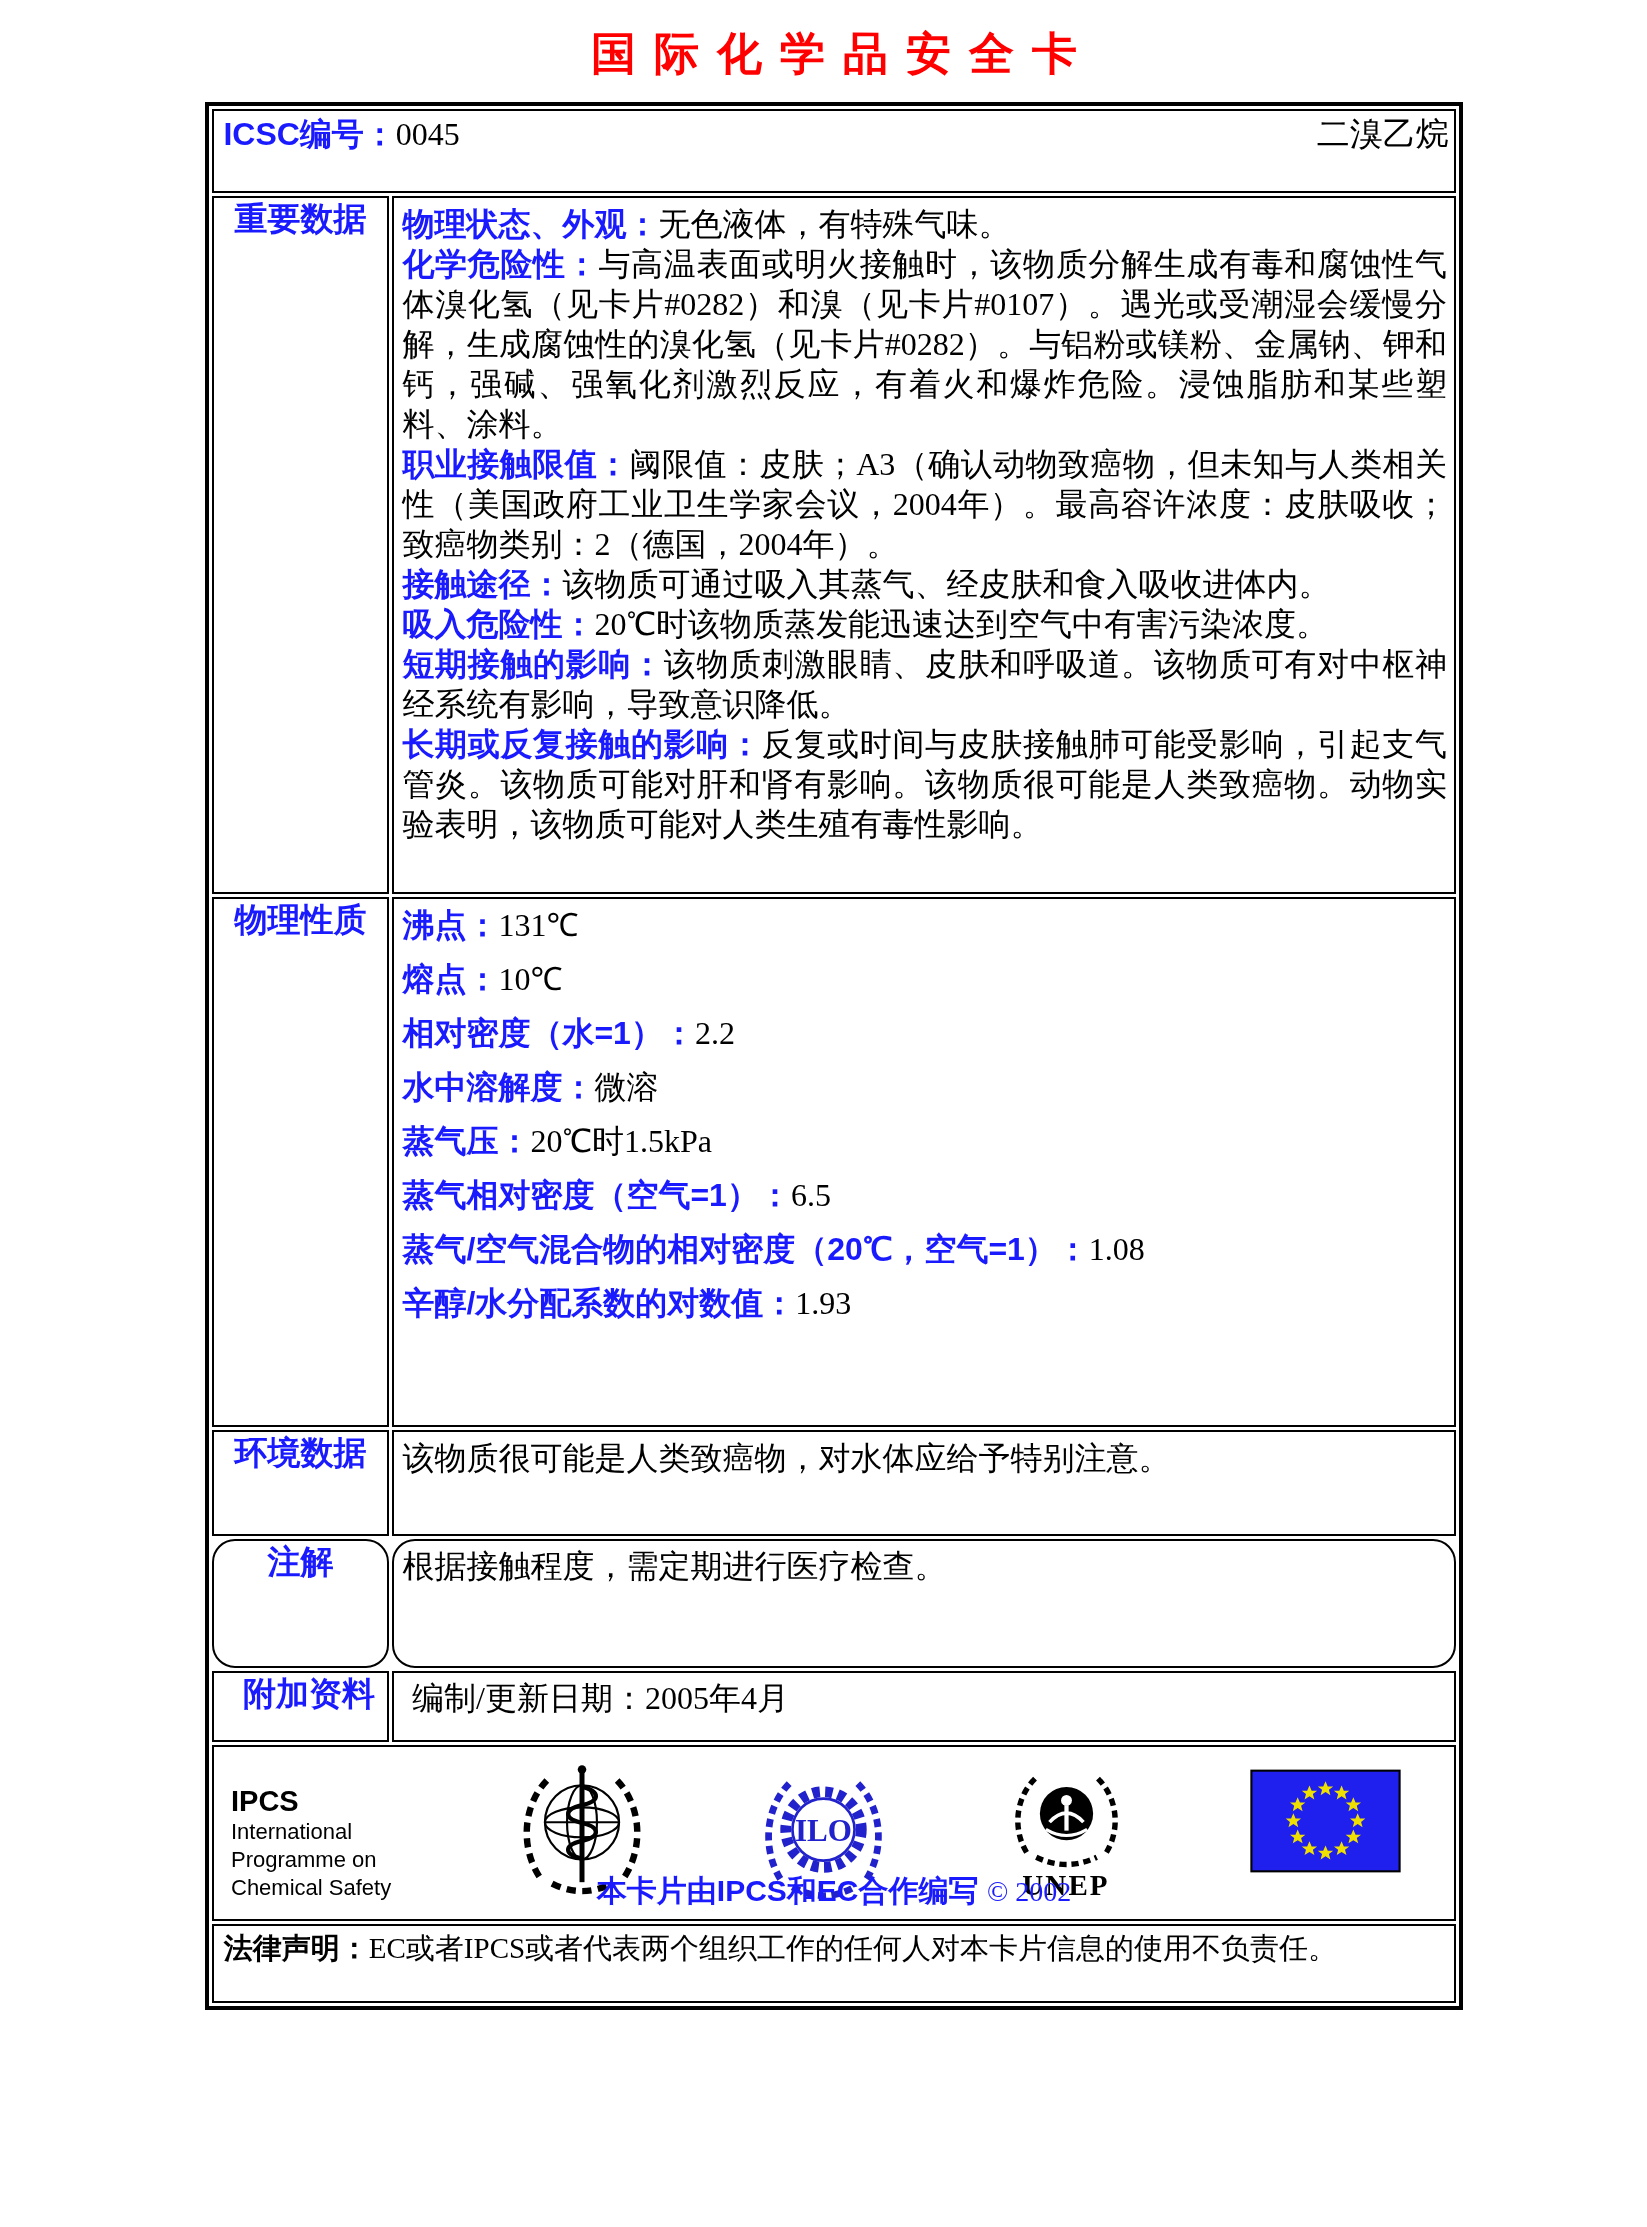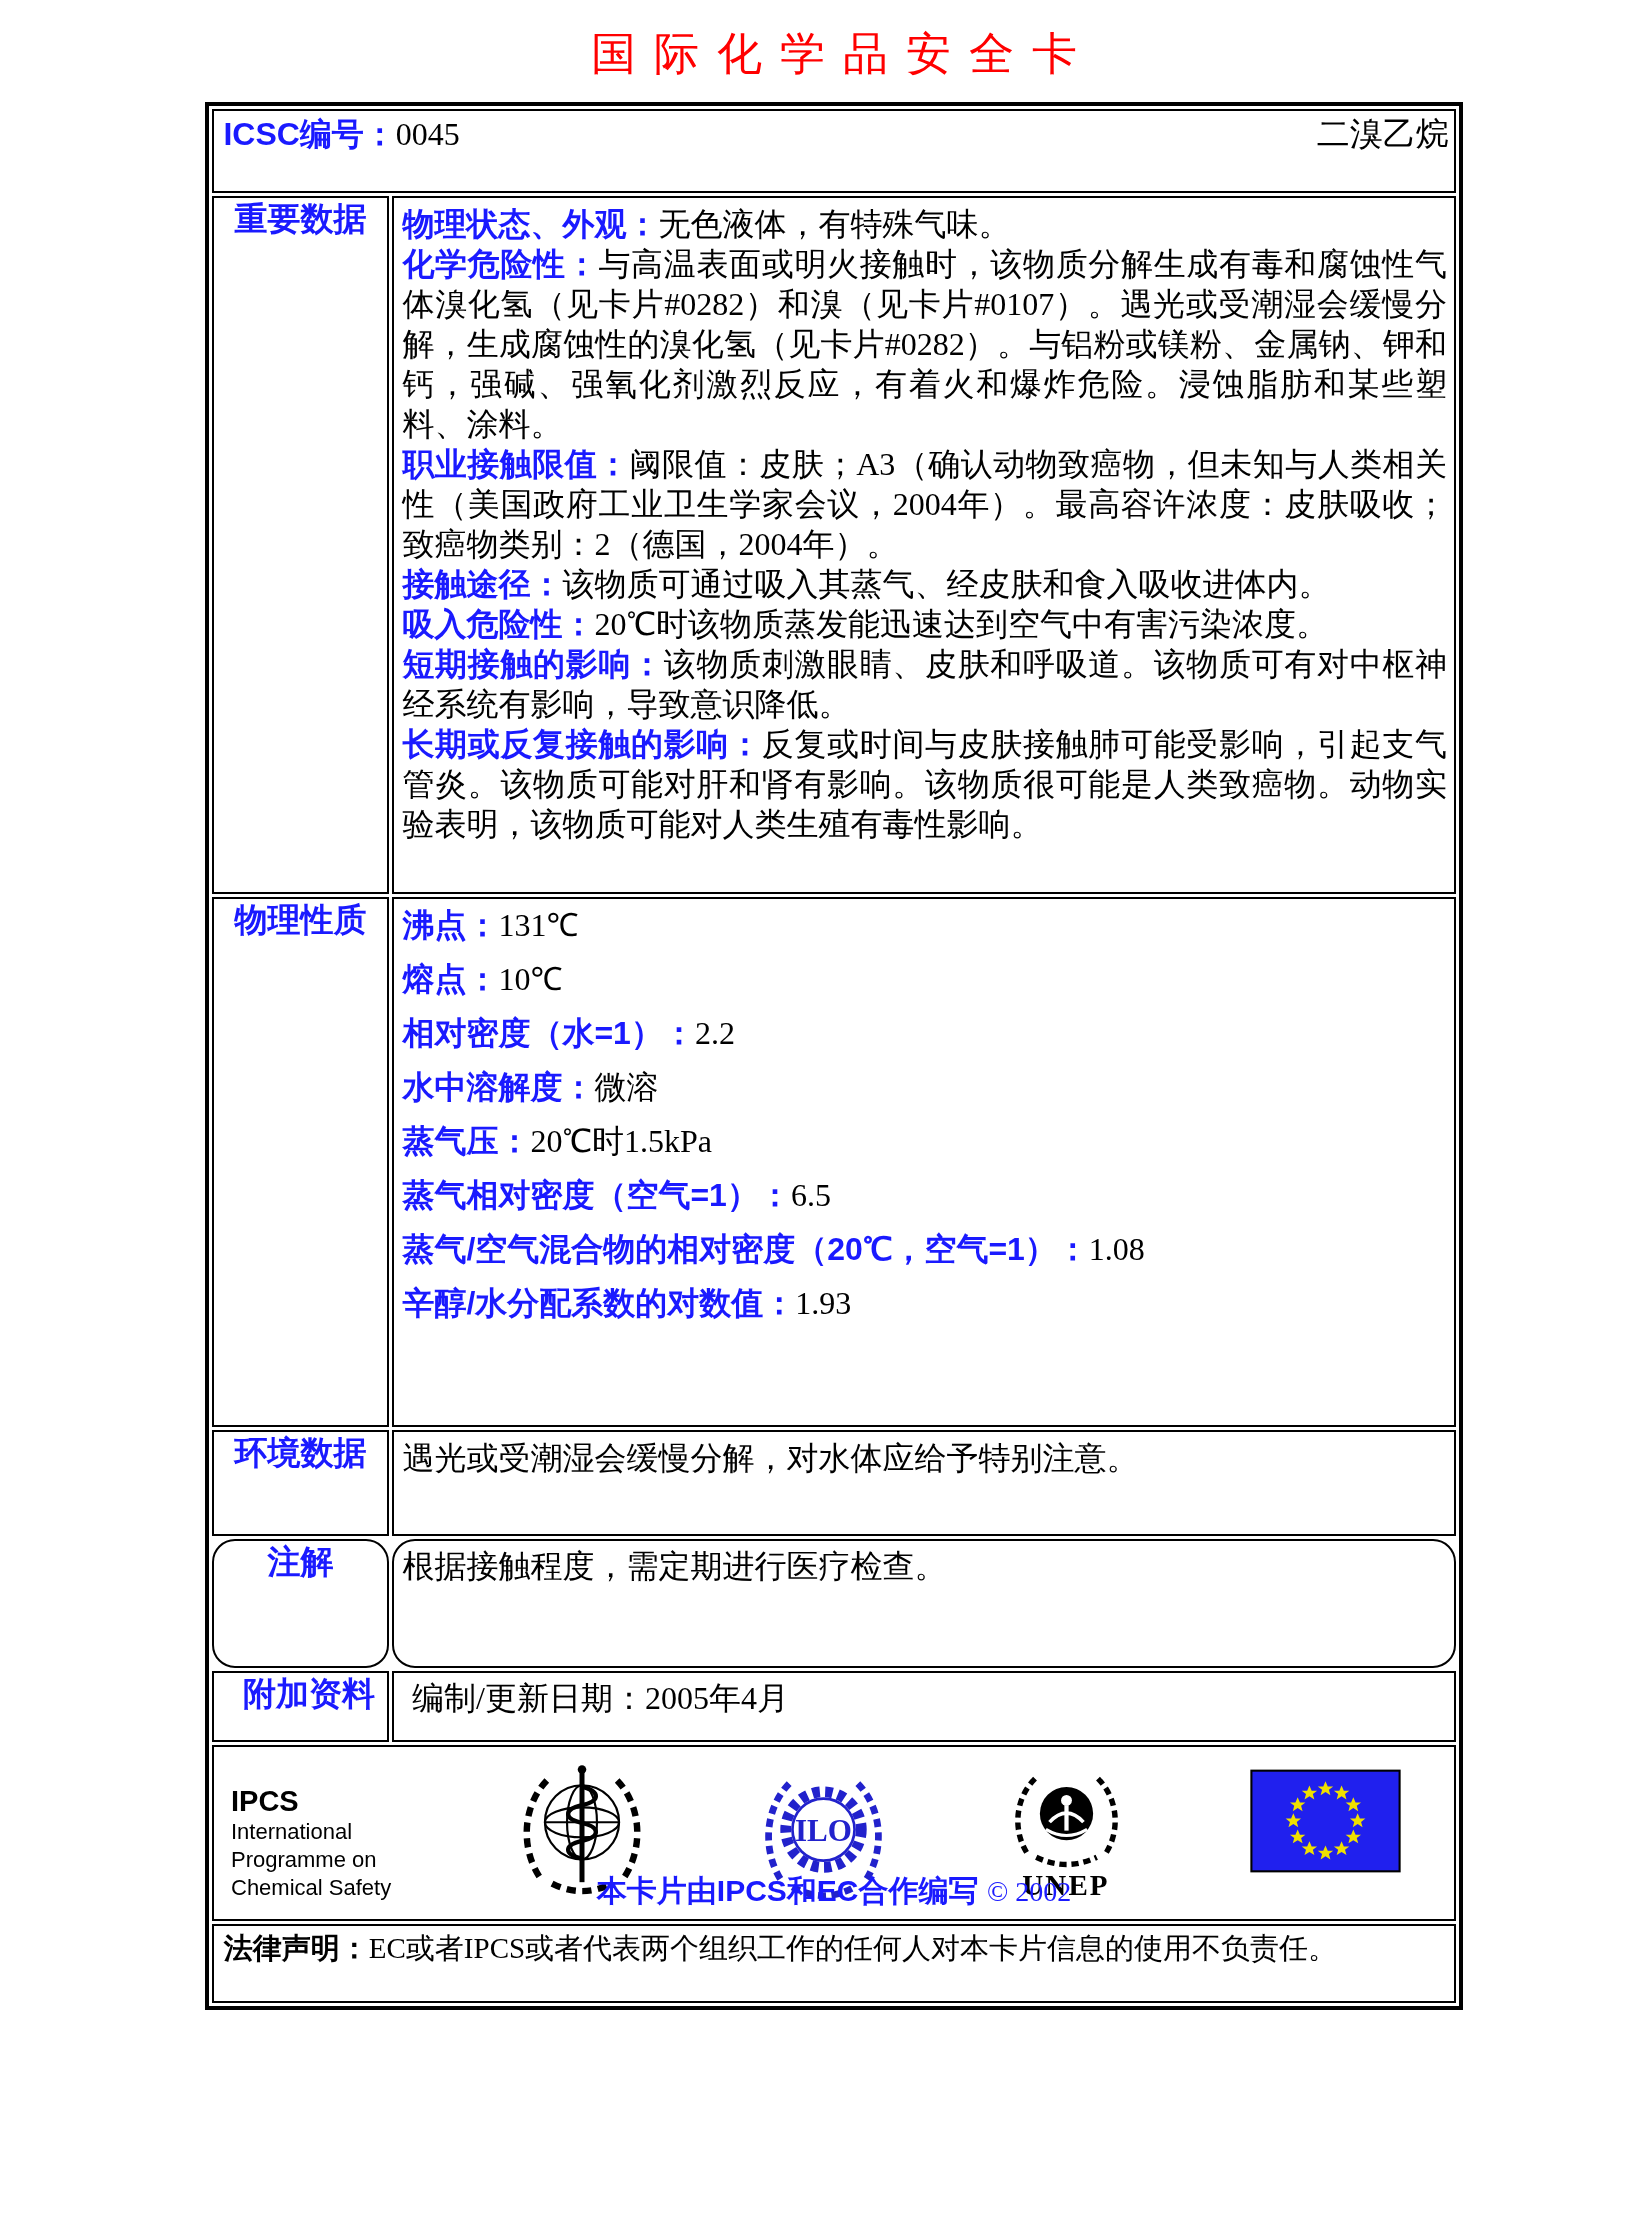--- a/index.html
+++ b/index.html
@@ -2,21 +2,21 @@
 <html style="font-size:11.2px"><head>
 <meta charset="utf-8">
 <style>
   html,body{margin:0;padding:0;}
   body{
     width:1647px;height:2227px;position:relative;background:#ffffff;
     font-family:"Liberation Serif",serif;color:#000;
   }
   .page-title{
     position:absolute;left:205px;top:24px;width:1258px;
-    text-align:center;font-size:45px;font-weight:normal;color:#ff0000;
+    text-align:center;font-size:45px;font-weight:bold;color:#ff0000;
     letter-spacing:18px;text-indent:18px;white-space:nowrap;
     font-family:"Liberation Serif",serif;
   }
   table.card{
     position:absolute;left:205px;top:102px;width:1258px;
     border:4.9px solid #000;border-collapse:separate;border-spacing:3.5px;
     table-layout:fixed;background:#fff;
   }
   table.card td{border:2.1px solid #000;vertical-align:top;background:#fff;overflow:hidden;}
   col.c-label{width:177px;}
@@ -118,21 +118,21 @@
       <div class="p-item"><span class="blue-label">水中溶解度：</span><span>微溶</span></div>
       <div class="p-item"><span class="blue-label">蒸气压：</span><span>20℃时1.5kPa</span></div>
       <div class="p-item"><span class="blue-label">蒸气相对密度（空气=1）：</span><span>6.5</span></div>
       <div class="p-item"><span class="blue-label">蒸气/空气混合物的相对密度（20℃，空气=1）：</span><span>1.08</span></div>
       <div class="p-item"><span class="blue-label">辛醇/水分配系数的对数值：</span><span>1.93</span></div>
     </td>
   </tr>
 
   <tr class="r-env">
     <td class="side-cell">环境数据</td>
-    <td class="content-cell">遇光或受潮湿会缓慢分解，对水体应给予特别注意。</td>
+    <td class="content-cell">该物质很可能是人类致癌物，对水体应给予特别注意。</td>
   </tr>
 
   <tr class="r-notes">
     <td class="side-cell">注解</td>
     <td class="content-cell">根据接触程度，需定期进行医疗检查。</td>
   </tr>
 
   <tr class="r-add">
     <td class="side-cell">附加资料</td>
     <td class="content-cell v-mid">编制/更新日期：2005年4月</td>

